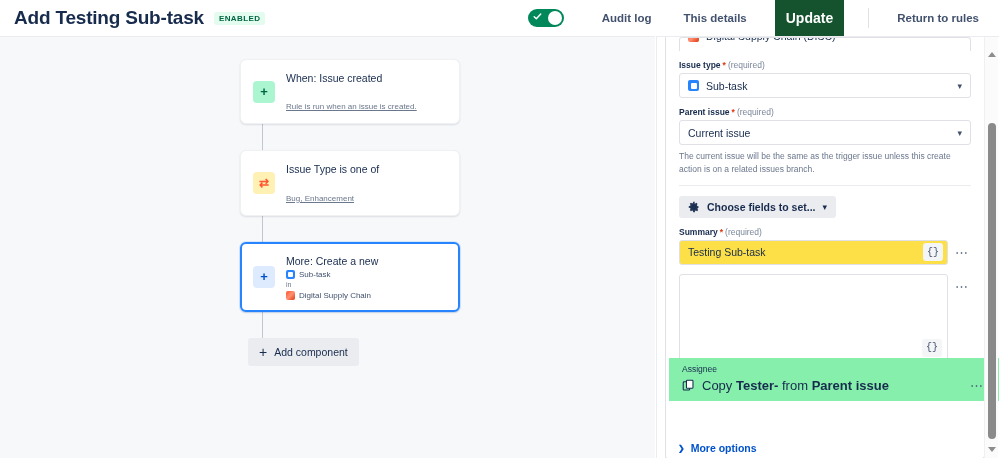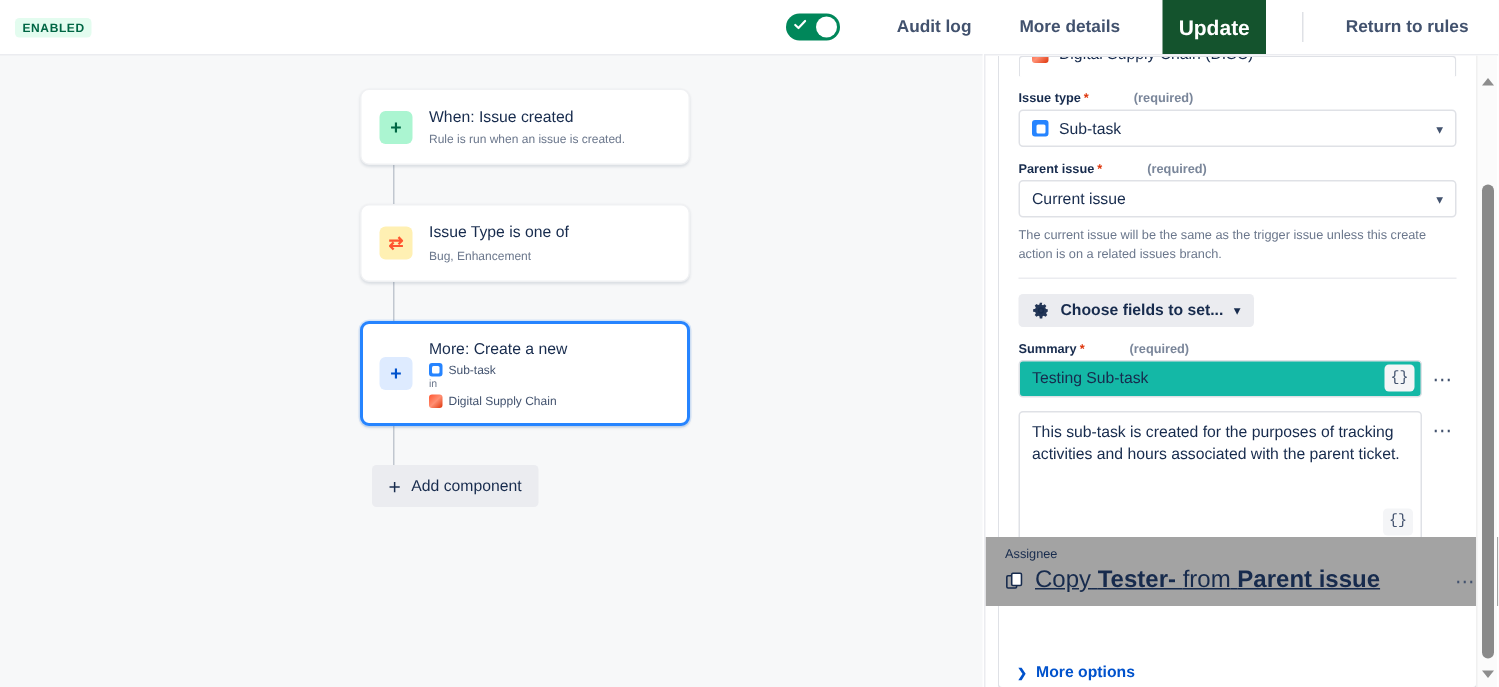--- a/index.html
+++ b/index.html
@@ -76,21 +76,21 @@
   .node-icon {
     width: 22px; height: 22px; border-radius: 4px; flex: none;
     display: flex; align-items: center; justify-content: center;
     font-size: 13px; line-height: 1; margin-right: 11px;
   }
   .ic-trigger { background: #abf5d1; color: #006644; font-weight: 700; }
   .ic-condition { background: #fff0b3; color: #ff5630; font-weight: 700; font-size: 12px; }
   .ic-action { background: #deebff; color: #0052cc; font-weight: 700; }
   .node-body { min-width: 0; }
   .node-title { font-size: 10.5px; color: #172b4d; font-weight: 400; line-height: 1.35; }
-  .node-sub { font-size: 8px; color: #6b778c; margin-top: 2px; line-height: 1.4; }
+  .node-sub { font-size: 8px; color: #6b778c; margin-top: 16px; line-height: 1.4; text-decoration: underline; }
   .node-row { display: flex; align-items: center; gap: 4px; margin-top: 2px; }
   .node-row span.lbl { font-size: 8px; color: #42526e; }
   .mini-icon { width: 9px; height: 9px; border-radius: 2px; flex: none; display:block; }
   .mi-subtask { background: #2684ff; position: relative; }
   .mi-subtask::after {
     content:""; position:absolute; left:2px; top:2px; width:5px; height:5px;
     background:#fff; border-radius:1px;
   }
   .mi-project { background: linear-gradient(135deg,#ff5630 0%,#ff8f73 50%,#de350b 100%); }
   .node-in { font-size: 7px; color: #6b778c; line-height: 1.3; margin-top: 1px; }
@@ -116,21 +116,21 @@
     background: #fff;
     border: 1px solid #dfe1e6; border-top: none; border-radius: 0 0 3px 3px;
     padding: 0 13px;
   }
   .field { margin-top: 9px; }
   .field-label {
     font-size: 8.5px; color: #172b4d; font-weight: 600; margin-bottom: 3px;
     display: flex; align-items: flex-start; gap: 2px;
   }
   .req-star { color: #de350b; font-size: 8.5px; }
-  .req-text { color: #7a869a; font-weight: 700; font-size: 8.5px; margin-left: 28px; }
+  .req-text { color: #7a869a; font-weight: 400; font-size: 8.5px; }
 
   .select-box {
     position: relative; width: 100%; height: 25px; border: 1px solid #dfe1e6;
     border-radius: 3px; background: #fff; display: flex; align-items: center;
     padding: 0 8px; font-size: 10.5px; color: #172b4d; cursor: pointer;
   }
   .select-box .chev {
     position: absolute; right: 8px; top: 50%; transform: translateY(-50%);
     font-size: 9px; color: #42526e;
   }
@@ -161,48 +161,48 @@
     display: inline-flex; align-items: center; gap: 7px;
     background: #ebecf0; border: none; border-radius: 3px;
     padding: 5px 9px; font-size: 10.5px; color: #172b4d; font-weight: 600;
     cursor: pointer; margin-top: 10px; font-family: "Liberation Sans", sans-serif;
   }
   .choose-fields .chev { font-size: 9px; font-weight: 400; }
 
   .input-row { display: flex; align-items: flex-start; gap: 5px; }
   .text-input {
     position: relative; flex: 1; height: 25px; border: 1px solid #dfe1e6;
-    border-radius: 3px; background: #14b8a6; display: flex; align-items: center;
+    border-radius: 3px; background: #fde047; display: flex; align-items: center;
     padding: 0 30px 0 8px; font-size: 10.5px; color: #172b4d;
   }
   .smart-btn {
     position: absolute; right: 4px; top: 50%; transform: translateY(-50%);
     width: 20px; height: 18px; background: #f4f5f7; border-radius: 3px;
     display: flex; align-items: center; justify-content: center;
     font-size: 10px; color: #42526e; font-family: "Liberation Mono", monospace; cursor: pointer;
   }
   .more-dots {
     width: 18px; height: 25px; display: flex; align-items: center; justify-content: center;
     color: #42526e; font-size: 13px; letter-spacing: 1px; cursor: pointer; flex: none;
   }
   .textarea-box {
     position: relative; flex: 1; height: 88px; border: 1px solid #dfe1e6;
     border-radius: 3px; background: #fff; padding: 6px 8px;
     font-size: 10.5px; color: #172b4d; line-height: 1.5;
   }
   .textarea-box .smart-btn { right: 5px; bottom: 4px; top: auto; transform: none; }
 
   .assignee-band {
-    position: absolute; left: 0; right: 0; background: #a3a3a3;
+    position: absolute; left: 12px; right: 0; background: #86efac;
     padding: 6px 13px 8px 13px;
   }
   .assignee-label { font-size: 8.5px; color: #172b4d; font-weight: 400; }
   .assignee-row { display: flex; align-items: center; margin-top: 4px; }
   .copy-icon { width: 13px; height: 13px; position: relative; margin-right: 7px; flex: none; }
-  .assignee-text { font-size: 16px; color: #172b4d; text-decoration: underline; }
+  .assignee-text { font-size: 13px; color: #172b4d; }
   .assignee-text b { font-weight: 700; }
   .assignee-row .more-dots { margin-left: auto; height: 14px; }
 
   .more-options {
     display: flex; align-items: center; gap: 6px;
     font-size: 10.5px; color: #0052cc; font-weight: 600; cursor: pointer;
   }
   .more-options .arrow { font-size: 8px; }
 
   
@@ -220,31 +220,32 @@
     position: absolute; left: 3px; top: 86px; width: 8px; height: 316px;
     background: #8a8a8a; border-radius: 4px;
   }
 </style>
 </head>
 <body>
 
 <div id="app">
 
   <div class="header">
+    <div class="rule-title">Add Testing Sub-task</div>
     <div class="enabled-badge">ENABLED</div>
 
     <div class="header-right">
       <div class="toggle">
         <svg class="chk" viewBox="0 0 10 10">
           <path d="M1.3 5.2 L3.7 7.4 L8.6 2.2" stroke="#ffffff" stroke-width="1.6" fill="none" stroke-linecap="round" stroke-linejoin="round"></path>
         </svg>
         <div class="knob"></div>
       </div>
       <div class="hdr-link">Audit log</div>
-      <div class="hdr-link">More details</div>
+      <div class="hdr-link">This details</div>
       <button class="hdr-btn-primary">Update</button>
       <div class="hdr-divider"></div>
       <div class="hdr-link">Return to rules</div>
     </div>
   </div>
 
   <div class="canvas">
     <div class="flow">
 
       
@@ -359,21 +360,20 @@
             <span class="smart-btn">{}</span>
           </div>
           <div class="more-dots">⋯</div>
         </div>
       </div>
 
       
       <div class="field">
         <div class="input-row">
           <div class="textarea-box">
-            <span>This sub-task is created for the purposes of tracking activities and hours associated with the parent ticket.</span>
             <span class="smart-btn">{}</span>
           </div>
           <div class="more-dots">⋯</div>
         </div>
       </div>
     </div>
 
     <div class="assignee-band" style="top:321px;">
       <div class="assignee-label">Assignee</div>
       <div class="assignee-row">

